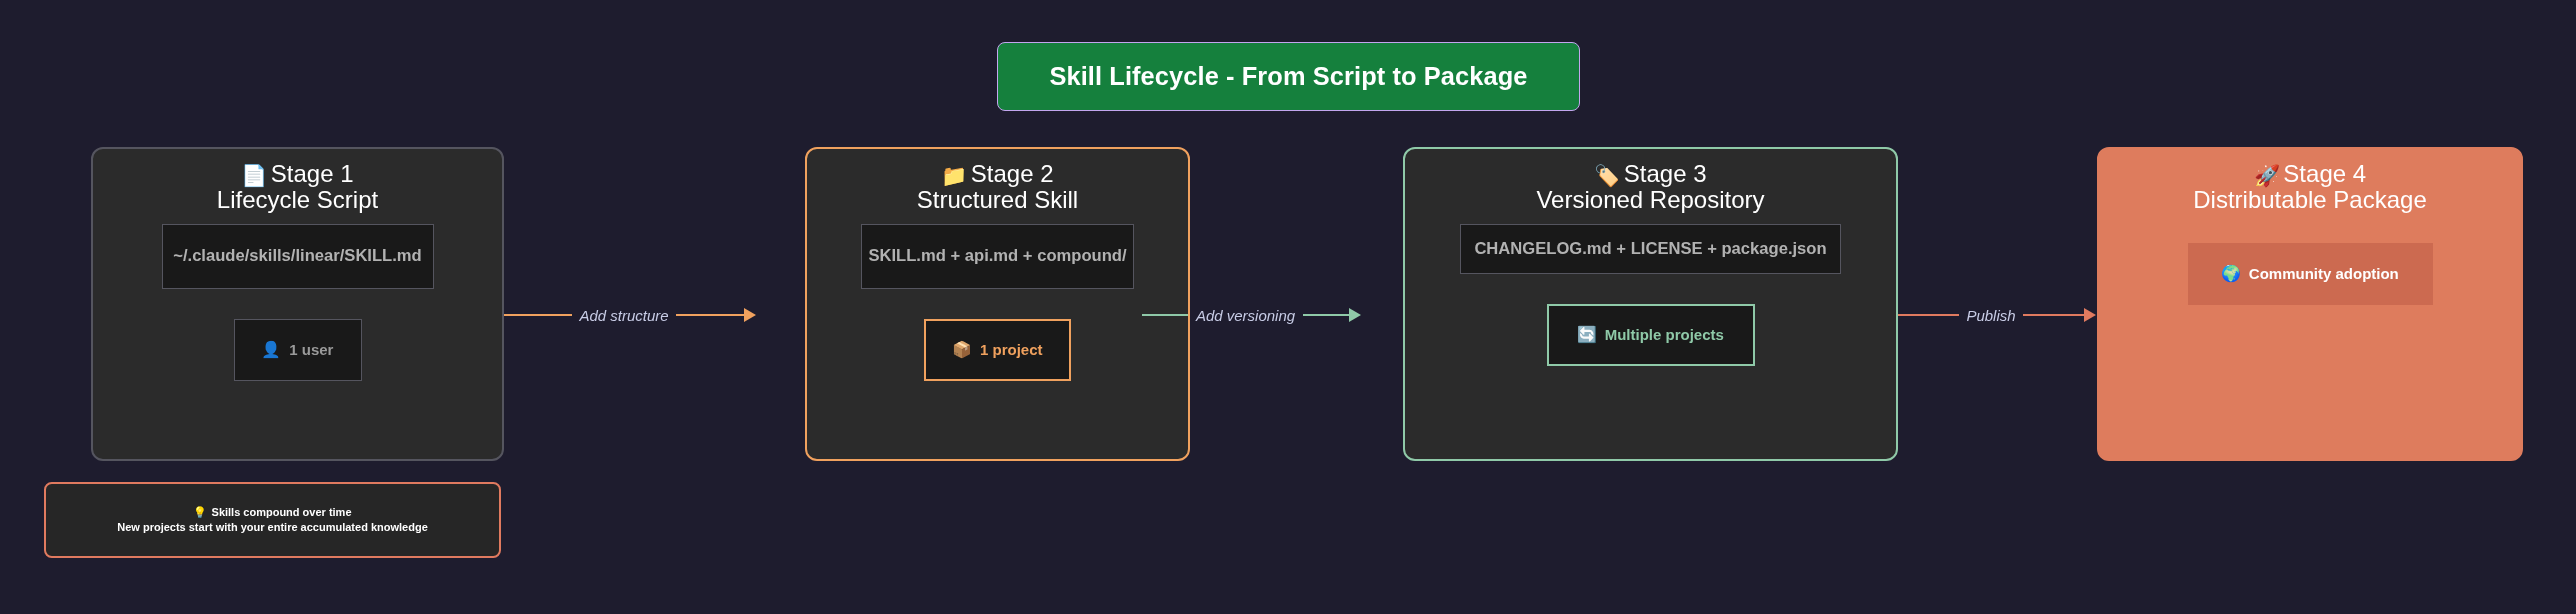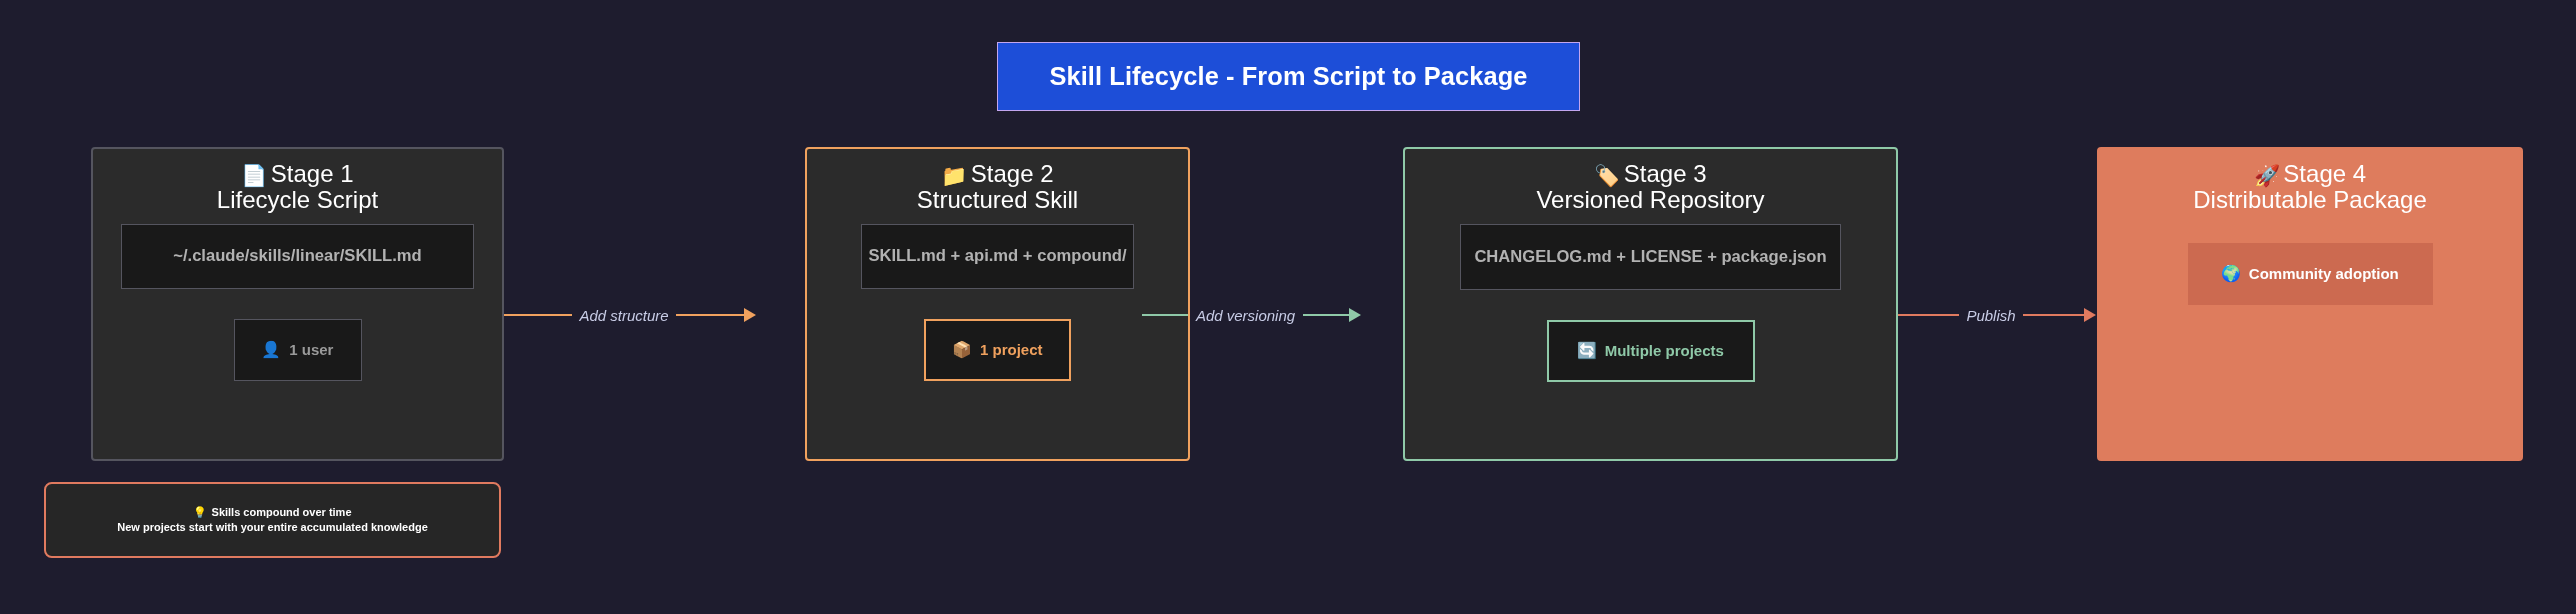--- a/index.html
+++ b/index.html
@@ -6,31 +6,31 @@
   body{
     width:2576px;height:614px;
     background:#1e1c2e;
     font-family:"Liberation Sans", sans-serif;
     overflow:hidden;
     position:relative;
   }
   
   #title-banner{
     position:absolute;left:997px;top:42px;width:581px;height:67px;
-    background:#1d4ed8;border:1.7px solid #c3a6ef;border-radius:0;
+    background:#15803d;border:1.7px solid #c3a6ef;border-radius:8px;
     display:flex;align-items:center;justify-content:center;
   }
   #title-banner .title-text{
     color:#ffffff;font-size:25.4px;font-weight:bold;letter-spacing:0.1px;
     white-space:nowrap;
   }
   
   .stage{
     position:absolute;top:147px;height:314px;
-    border-radius:4px;box-sizing:border-box;
+    border-radius:12px;box-sizing:border-box;
     display:flex;flex-direction:column;align-items:center;
   }
   .stage-head{
     margin-top:12px;text-align:center;color:#ffffff;
     font-size:24px;line-height:1.06;font-weight:normal;white-space:nowrap;
   }
   .stage-head .emoji{font-size:21px;vertical-align:-1.1px;margin-right:3.3px;}
   .code-box{
     box-sizing:border-box;
     display:flex;align-items:center;justify-content:center;
@@ -38,29 +38,29 @@
   }
   .badge{
     box-sizing:border-box;
     display:flex;align-items:center;justify-content:center;gap:7.7px;
     font-size:15px;font-weight:bold;white-space:nowrap;
   }
   .badge .emoji{font-size:16px;}
 
   
   #stage-1{left:91px;width:413px;background:#2b2b2b;border:2.2px solid #55555f;}
-  #stage-1 .code-box{margin-top:11px;width:353px;height:65px;background:#191919;border:1.7px solid #55555f;color:#b2b2b2;}
+  #stage-1 .code-box{margin-top:11px;width:272px;height:65px;background:#191919;border:1.7px solid #55555f;color:#b2b2b2;}
   #stage-1 .badge{margin-top:30px;width:128px;height:62px;background:#191919;border:1.7px solid #55555f;color:#9a9a9a;}
   
   #stage-2{left:757px;width:385px;background:#2b2b2b;border:2.2px solid #f0a15e;margin-left:48px;}
   #stage-2 .code-box{margin-top:11px;width:273px;height:65px;background:#191919;border:1.7px solid #55555f;color:#b2b2b2;}
   #stage-2 .badge{margin-top:30px;width:147px;height:62px;background:#191919;border:2.2px solid #f0a15e;color:#f0a15e;}
   
   #stage-3{left:1403px;width:495px;background:#2b2b2b;border:2.2px solid #8fc9a8;}
-  #stage-3 .code-box{margin-top:11px;width:381px;height:66px;background:#191919;border:1.7px solid #55555f;color:#b2b2b2;text-align:right;}
+  #stage-3 .code-box{margin-top:11px;width:381px;height:50px;background:#191919;border:1.7px solid #55555f;color:#b2b2b2;text-align:right;}
   #stage-3 .badge{margin-top:30px;width:208px;height:62px;background:#191919;border:2.2px solid #8fc9a8;color:#8fc9a8;}
   
   #stage-4{left:2097px;width:426px;background:#de7c5d;border:2.2px solid #de7c5d;}
   #stage-4 .stage-head{color:#ffffff;}
   #stage-4 .code-box{margin-top:11px;width:327px;height:65px;background:#cc6a50;border:none;color:#ffffff;}
   #stage-4 .badge{margin-top:30px;width:245px;height:62px;background:#cc6a50;border:none;color:#ffffff;}
 
   
   .arrow{position:absolute;top:293px;height:44px;display:flex;align-items:center;}
   .arrow .seg{height:2.2px;flex:1 1 auto;}

